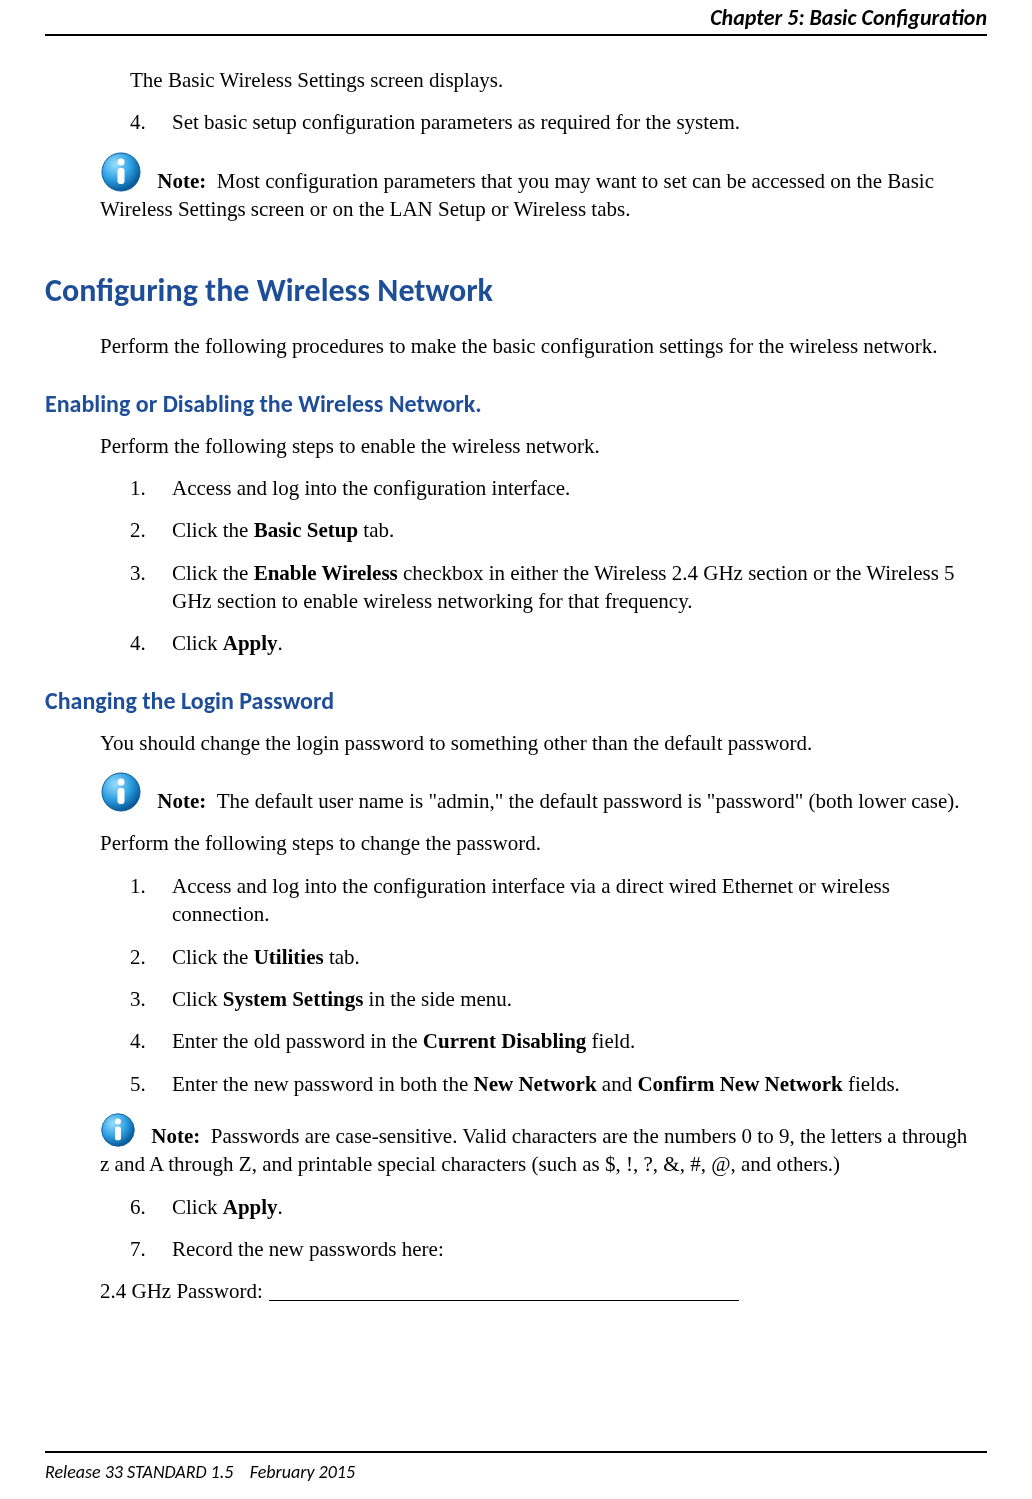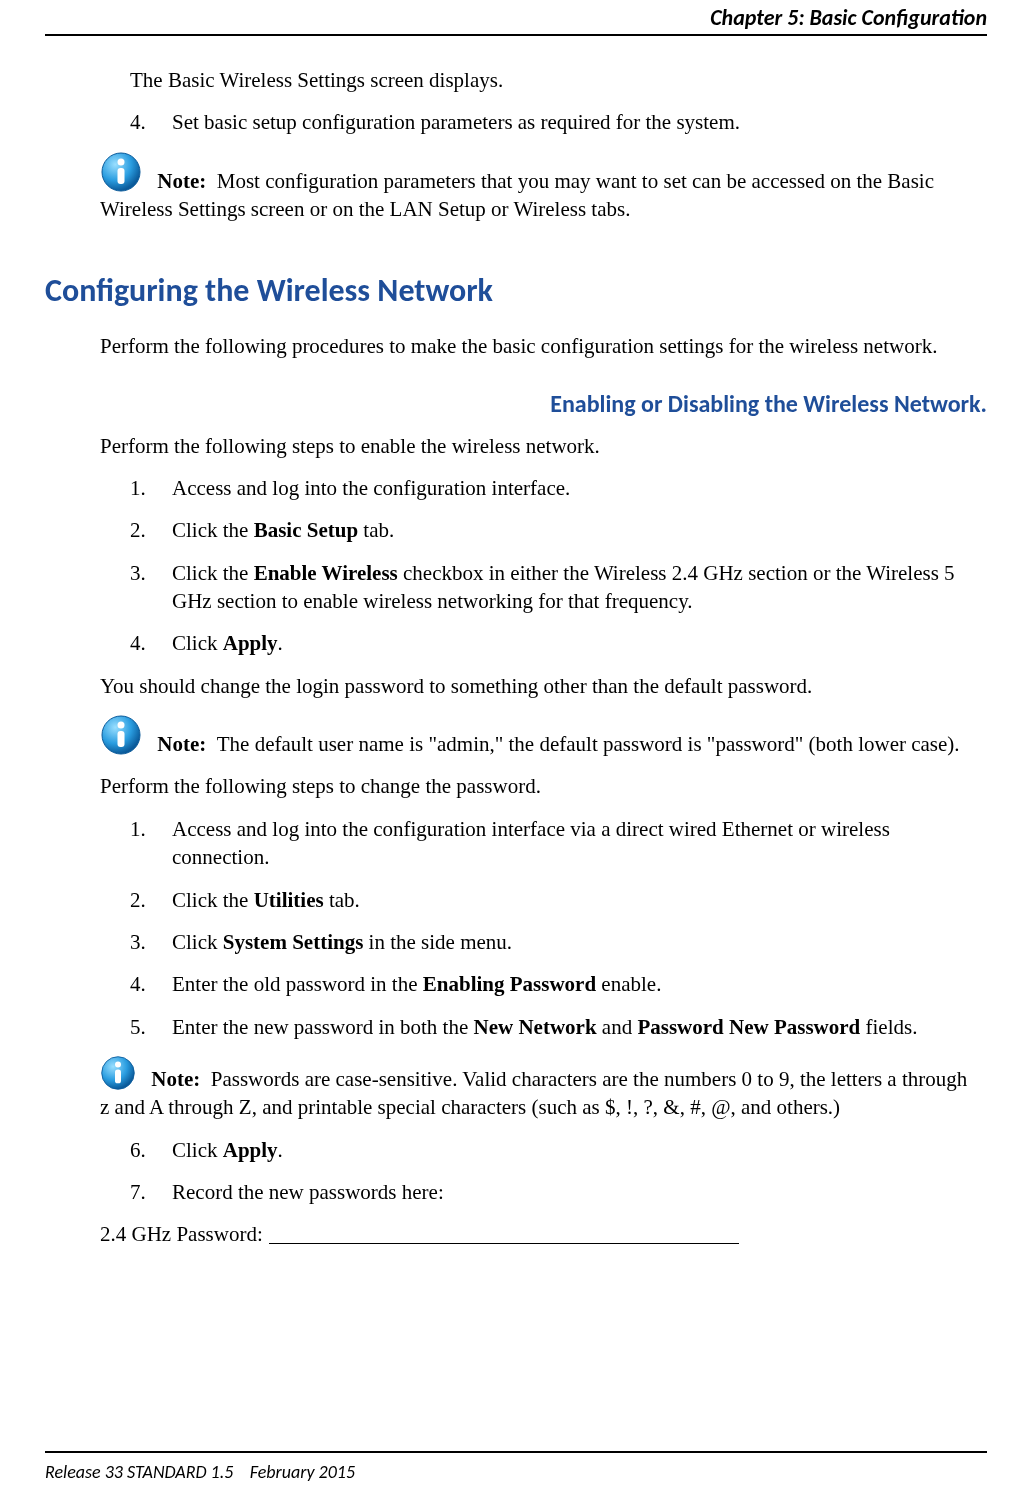--- a/index.html
+++ b/index.html
@@ -45,21 +45,20 @@
       margin-top: 48px;
       margin-bottom: 22px;
     }
     .h2 {
       font-family: Calibri, Arial, sans-serif;
       font-weight: bold;
       color: #1F4E99;
       font-size: 24px;
       margin-top: 28px;
       margin-bottom: 14px;
-      text-align: right;
     }
     .ol-item {
       display: flex;
       font-size: 21px;
       line-height: 1.35;
       margin-left: 85px;
       margin-right: 10px;
       margin-bottom: 14px;
     }
     .ol-num {
@@ -167,20 +166,21 @@
     </div>
     <div class="ol-item">
       <span class="ol-num">3.</span>
       <span class="ol-body"><span>Click the </span><span class="b">Enable Wireless</span><span> checkbox in either the Wireless 2.4 GHz section or the Wireless 5 GHz section to enable wireless networking for that frequency.</span></span>
     </div>
     <div class="ol-item">
       <span class="ol-num">4.</span>
       <span class="ol-body"><span>Click </span><span class="b">Apply</span><span>.</span></span>
     </div>
 
+    <h2 class="h2">Changing the Login Password</h2>
     <p class="body-text" style="margin-left:55px">You should change the login password to something other than the default password.</p>
 
     <div class="note note-with-icon">
       <span class="icon-info">
         <svg viewBox="0 0 42 42">
           <circle cx="21" cy="21" r="19" fill="url(#g1)" stroke="#0a5a9a" stroke-width="1"></circle>
           <circle cx="21" cy="11" r="3.5" fill="#fff"></circle>
           <rect x="17.5" y="17" width="7" height="16" rx="3" fill="#fff"></rect>
         </svg>
       </span>
@@ -196,25 +196,25 @@
     <div class="ol-item">
       <span class="ol-num">2.</span>
       <span class="ol-body"><span>Click the </span><span class="b">Utilities</span><span> tab.</span></span>
     </div>
     <div class="ol-item">
       <span class="ol-num">3.</span>
       <span class="ol-body"><span>Click </span><span class="b">System Settings</span><span> in the side menu.</span></span>
     </div>
     <div class="ol-item">
       <span class="ol-num">4.</span>
-      <span class="ol-body"><span>Enter the old password in the </span><span class="b">Enabling Password</span><span> enable.</span></span>
+      <span class="ol-body"><span>Enter the old password in the </span><span class="b">Current Disabling</span><span> field.</span></span>
     </div>
     <div class="ol-item">
       <span class="ol-num">5.</span>
-      <span class="ol-body"><span>Enter the new password in both the </span><span class="b">New Network</span><span> and </span><span class="b">Password New Password</span><span> fields.</span></span>
+      <span class="ol-body"><span>Enter the new password in both the </span><span class="b">New Network</span><span> and </span><span class="b">Confirm New Network</span><span> fields.</span></span>
     </div>
 
     <div class="note note-with-icon">
       <span class="icon-info" style="width:36px;height:36px;">
         <svg viewBox="0 0 42 42" style="width:36px;height:36px;">
           <circle cx="21" cy="21" r="19" fill="url(#g1)" stroke="#0a5a9a" stroke-width="1"></circle>
           <circle cx="21" cy="11" r="3.5" fill="#fff"></circle>
           <rect x="17.5" y="17" width="7" height="16" rx="3" fill="#fff"></rect>
         </svg>
       </span>

